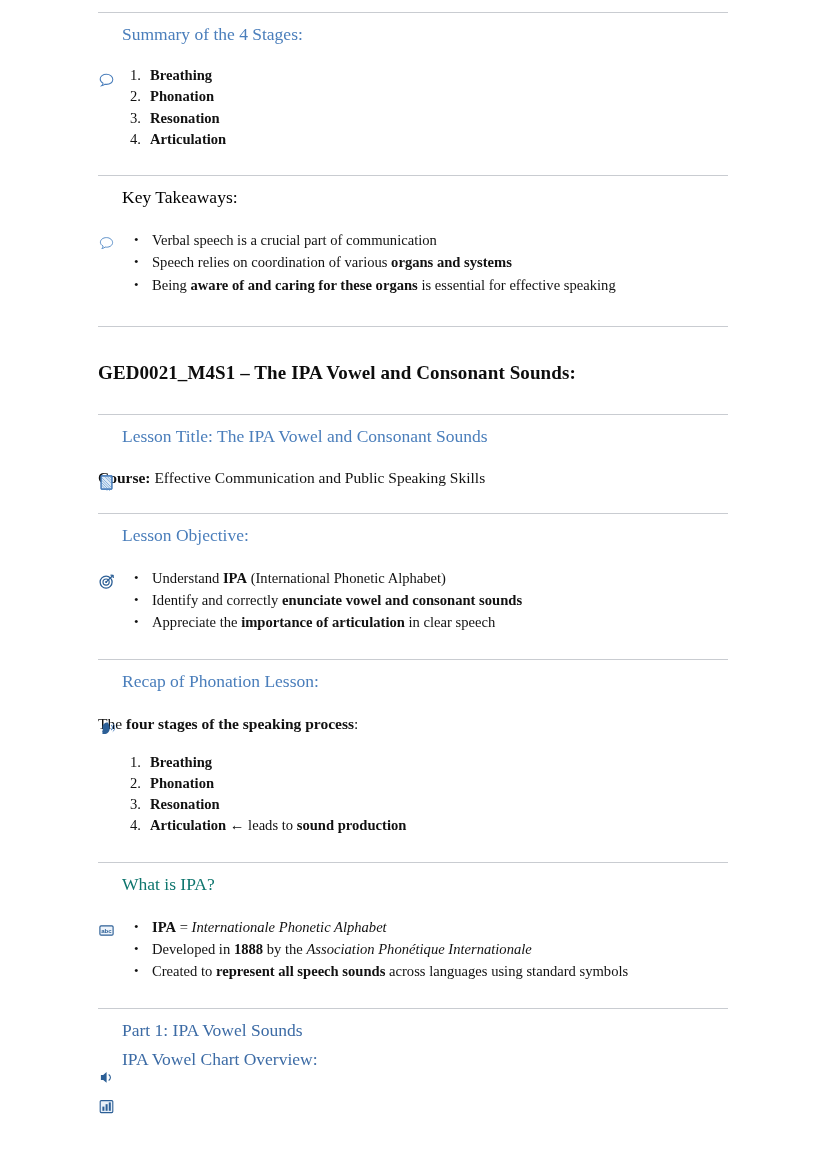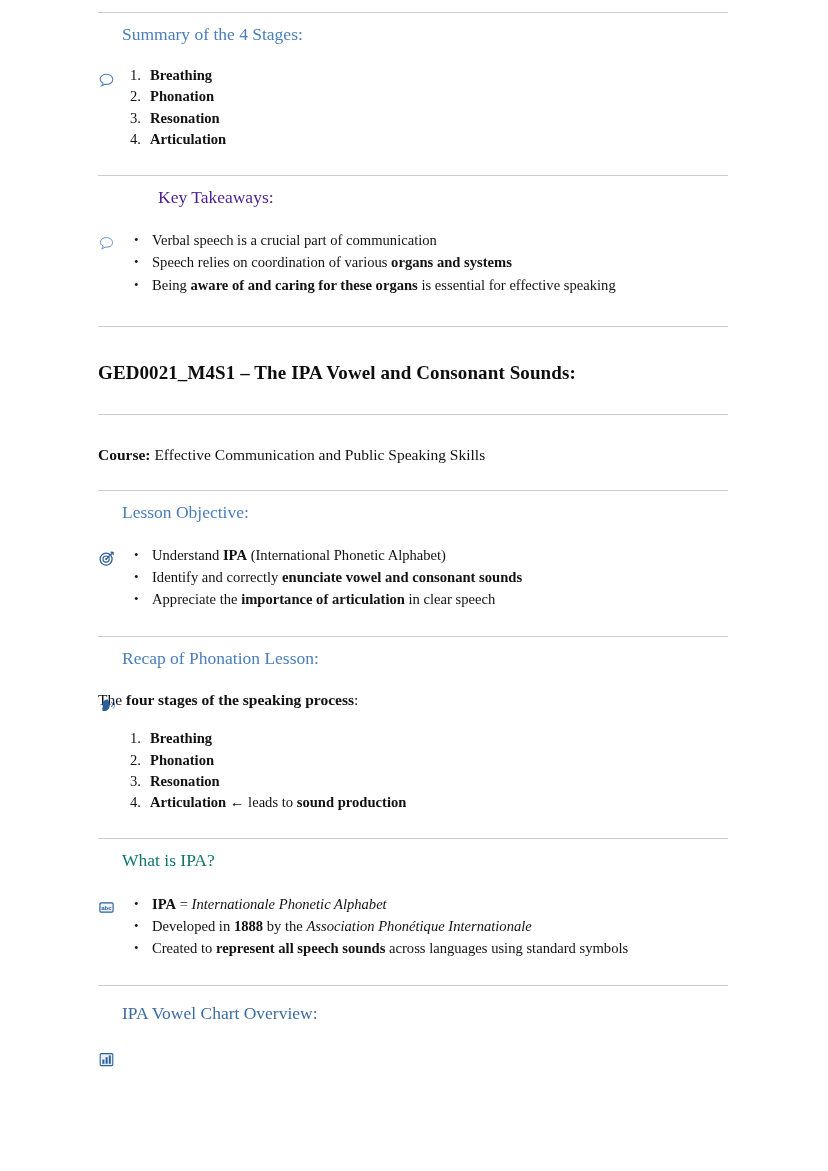--- a/index.html
+++ b/index.html
@@ -148,21 +148,21 @@
 
     <hr class="rule" style="border-top-color: rgb(201, 204, 209);">
     <div class="sp10"></div>
 
     <div class="ihead">
       <span class="ico">
         <svg viewBox="0 0 17 17">
           <path d="M8.5 2.6c-3.5 0-6.1 2.05-6.1 4.6 0 1.6 1.05 3.05 2.7 3.85 0 .9-.45 1.8-1.25 2.45 1.4-.15 2.55-.7 3.3-1.45.43.1.9.15 1.35.15 3.5 0 6.1-2.05 6.1-4.6S12 2.6 8.5 2.6z" fill="none" stroke="#5b8fc9" stroke-width="1"></path>
         </svg>
       </span>
-      <span class="htext" style="color: #4c1d95; margin-left: 36px;">Key Takeaways:</span>
+      <span class="htext" style="color: #000000;">Key Takeaways:</span>
     </div>
 
     <div class="sp22" style="height:22px"></div>
     <ul class="bul">
         <li><span class="marker">•</span><span><span>Verbal speech is a crucial part of communication</span></span></li>
         <li><span class="marker">•</span><span><span>Speech relies on coordination of various </span><span class="b">organs and systems</span></span></li>
         <li><span class="marker">•</span><span><span>Being </span><span class="b">aware of and caring for these organs</span><span> is essential for effective speaking</span></span></li>
       </ul>
 
     <div class="sp28"></div>
@@ -170,20 +170,30 @@
 
     <div class="sp34"></div>
 
     <h1 class="doc-title"><span class="b">GED0021_M4S1 – The IPA Vowel and Consonant Sounds</span><span>:</span></h1>
 
     <div class="sp28"></div>
 
     <hr class="rule" style="border-top-color: rgb(201, 204, 209);">
     <div class="sp10"></div>
 
+    <div class="ihead">
+      <span class="ico">
+        <svg viewBox="0 0 17 17">
+          <rect x="3.1" y="1.9" width="10.8" height="13.2" rx="0.6" fill="#dce8f5" stroke="#4a7ebb" stroke-width="1.1"></rect>
+          <path d="M3.6 3.6l9.8 9.8M3.6 6.1l9.8 9.8M3.6 8.6l8.2 8.2M3.6 11.1l5.6 5.6M6.1 1.9l7.8 7.8M8.6 1.9l5.3 5.3M11.1 1.9l2.8 2.8" stroke="#7aa9d8" stroke-width="0.85" fill="none"></path>
+          <rect x="3.1" y="1.9" width="10.8" height="13.2" rx="0.6" fill="none" stroke="#4a7ebb" stroke-width="1.1"></rect>
+        </svg>
+      </span>
+      <span class="htext" style="color: rgb(74, 126, 187);">Lesson Title: The IPA Vowel and Consonant Sounds</span>
+    </div>
 
     <div class="sp20"></div>
     <div class="para"><span class="b">Course:</span><span> Effective Communication and Public Speaking Skills</span></div>
 
     <div class="sp24"></div>
 
     <hr class="rule" style="border-top-color: rgb(201, 204, 209);">
     <div class="sp10"></div>
 
     <div class="ihead">
@@ -253,20 +263,29 @@
         <li><span class="marker">•</span><span><span class="b">IPA</span><span> = </span><span class="i">Internationale Phonetic Alphabet</span></span></li>
         <li><span class="marker">•</span><span><span>Developed in </span><span class="b">1888</span><span> by the </span><span class="i">Association Phonétique Internationale</span></span></li>
         <li><span class="marker">•</span><span><span>Created to </span><span class="b">represent all speech sounds</span><span> across languages using standard symbols</span></span></li>
       </ul>
 
     <div class="sp24"></div>
 
     <hr class="rule" style="border-top-color: rgb(201, 204, 209);">
     <div class="sp10"></div>
 
+    <div class="ihead">
+      <span class="ico">
+        <svg viewBox="0 0 17 17">
+          <path d="M8.6 3.1L5.2 6.0H2.9v4.9h2.3l3.4 2.9z" fill="#2c5f96"></path>
+          <path d="M11.0 5.8c.9.7 1.4 1.6 1.4 2.7s-.5 2.0-1.4 2.7" fill="none" stroke="#2c5f96" stroke-width="1.1" stroke-linecap="round"></path>
+        </svg>
+      </span>
+      <span class="htext" style="color: rgb(60, 107, 165);">Part 1: IPA Vowel Sounds</span>
+    </div>
 
     <div class="sp6"></div>
 
     <div class="ihead">
       <span class="ico">
         <svg viewBox="0 0 17 17">
           <rect x="2.2" y="2.6" width="12.6" height="12.0" rx="1.0" fill="#e8f0f9" stroke="#2c5f96" stroke-width="1.1"></rect>
           <rect x="4.4" y="8.6" width="2.0" height="4.2" fill="#2c5f96"></rect>
           <rect x="7.6" y="6.2" width="2.0" height="6.6" fill="#2c5f96"></rect>
           <rect x="10.8" y="4.4" width="2.0" height="8.4" fill="#2c5f96"></rect>

